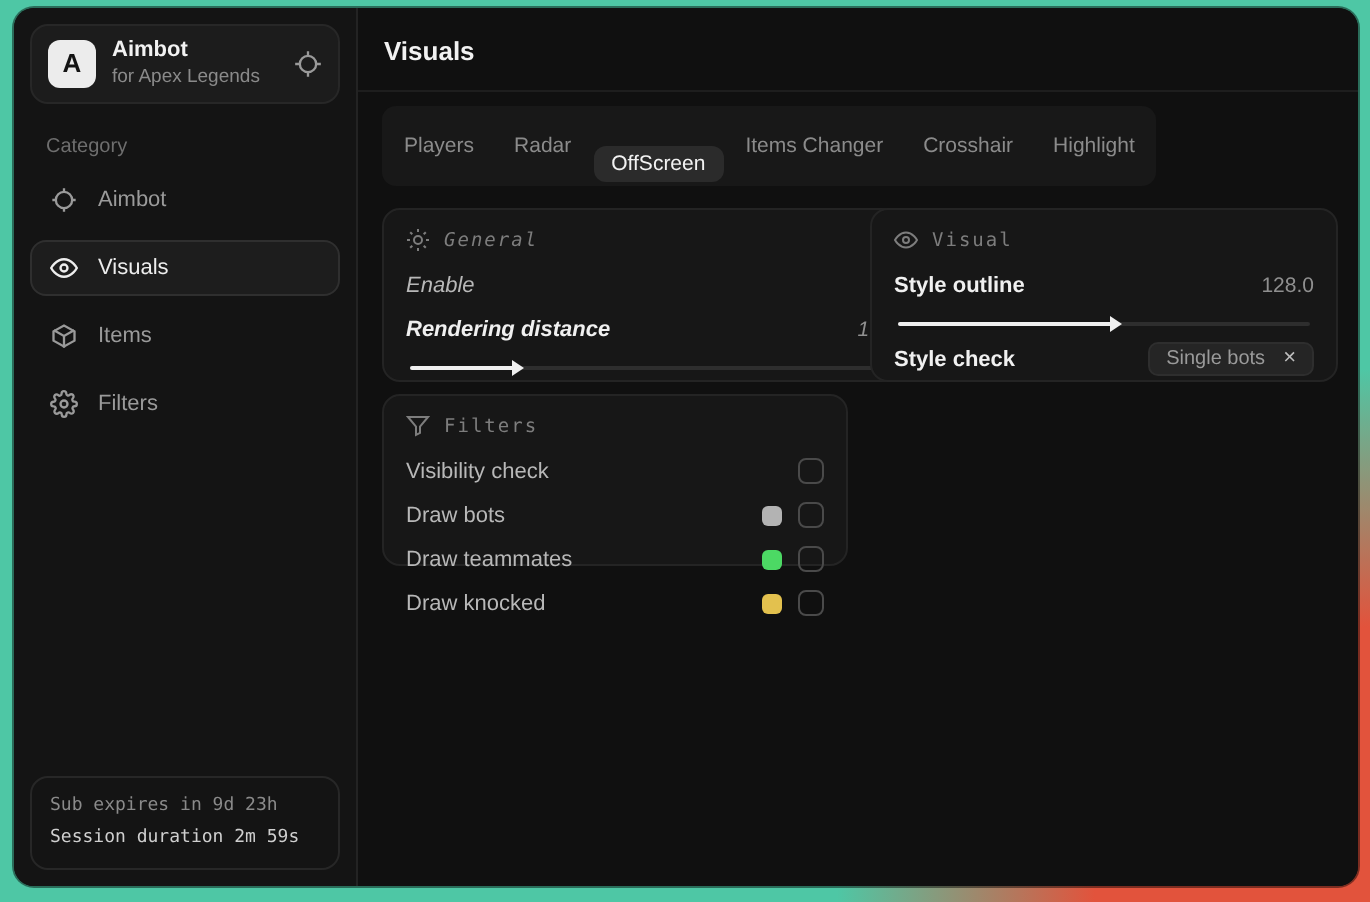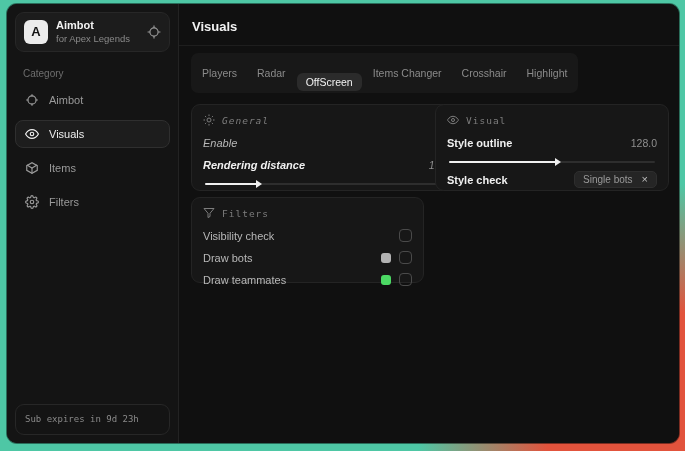--- a/index.html
+++ b/index.html
@@ -128,20 +128,21 @@
           <svg width="14" height="14" viewBox="0 0 24 24" fill="none" stroke="currentColor" stroke-width="2">
             <circle cx="12" cy="12" r="3"></circle>
             <path d="M19.4 15a1.65 1.65 0 0 0 .33 1.82l.06.06a2 2 0 1 1-2.83 2.83l-.06-.06a1.65 1.65 0 0 0-1.82-.33 1.65 1.65 0 0 0-1 1.51V21a2 2 0 1 1-4 0v-.09a1.65 1.65 0 0 0-1-1.51 1.65 1.65 0 0 0-1.82.33l-.06.06a2 2 0 1 1-2.83-2.83l.06-.06a1.65 1.65 0 0 0 .33-1.82 1.65 1.65 0 0 0-1.51-1H3a2 2 0 1 1 0-4h.09a1.65 1.65 0 0 0 1.51-1 1.65 1.65 0 0 0-.33-1.82l-.06-.06a2 2 0 1 1 2.83-2.83l.06.06a1.65 1.65 0 0 0 1.82.33h0a1.65 1.65 0 0 0 1-1.51V3a2 2 0 1 1 4 0v.09a1.65 1.65 0 0 0 1 1.51h0a1.65 1.65 0 0 0 1.82-.33l.06-.06a2 2 0 1 1 2.83 2.83l-.06.06a1.65 1.65 0 0 0-.33 1.82v0a1.65 1.65 0 0 0 1.51 1H21a2 2 0 1 1 0 4h-.09a1.65 1.65 0 0 0-1.51 1z"></path>
           </svg>
         </span>
         <span>Filters</span>
       </div>
 
       <div class="sb-footer">
         <div class="l1">Sub expires in 9d 23h</div>
+        <div class="l2">Session duration 2m 59s</div>
       </div>
     </div>
 
     <div class="main">
       <div class="main-header">
         <span class="page-title">Visuals</span>
       </div>
 
       <div class="tabbar">
         <div class="tab">Players</div>
@@ -244,18 +245,25 @@
           </div>
 
           <div class="row">
             <span class="lbl">Draw teammates</span>
             <span class="right">
               <span class="swatch" style="background: rgb(76, 217, 100);"></span>
               <span class="checkbox"></span>
             </span>
           </div>
 
+          <div class="row">
+            <span class="lbl">Draw knocked</span>
+            <span class="right">
+              <span class="swatch" style="background: rgb(227, 193, 78);"></span>
+              <span class="checkbox"></span>
+            </span>
+          </div>
         </div>
 
       </div>
     </div>
   </div>
 </div>
 
 </body></html>

